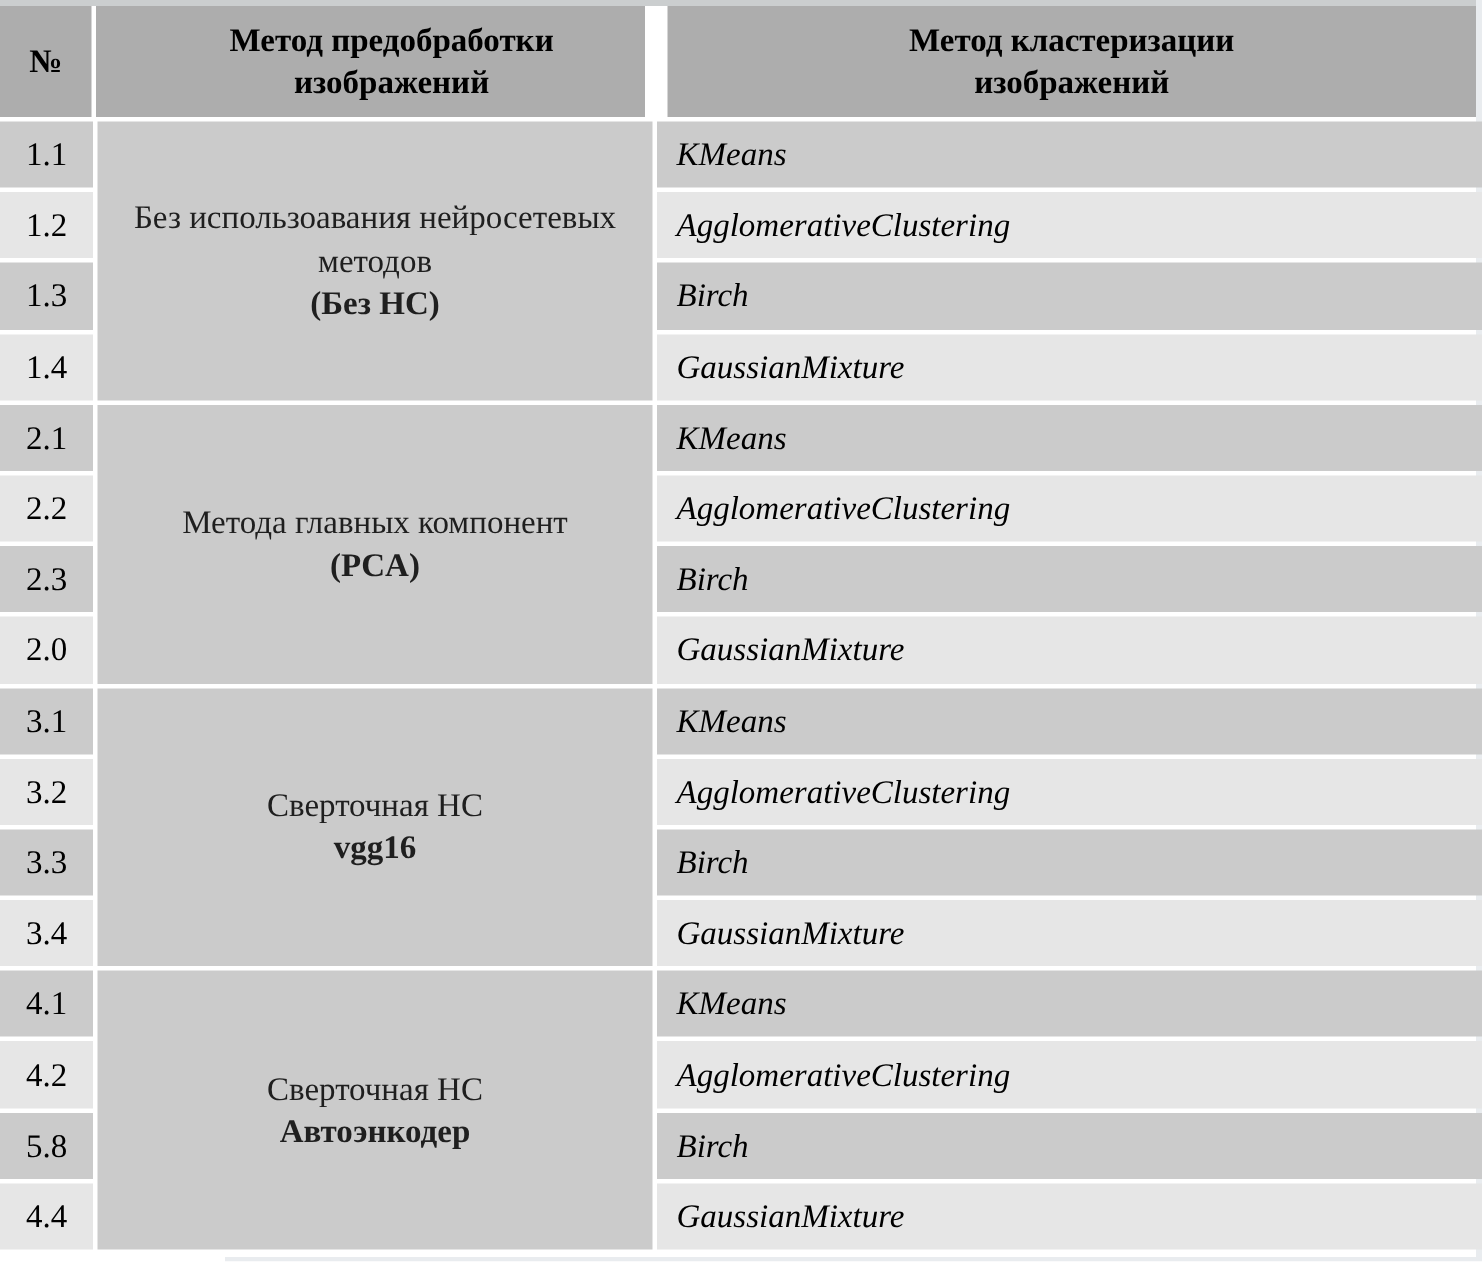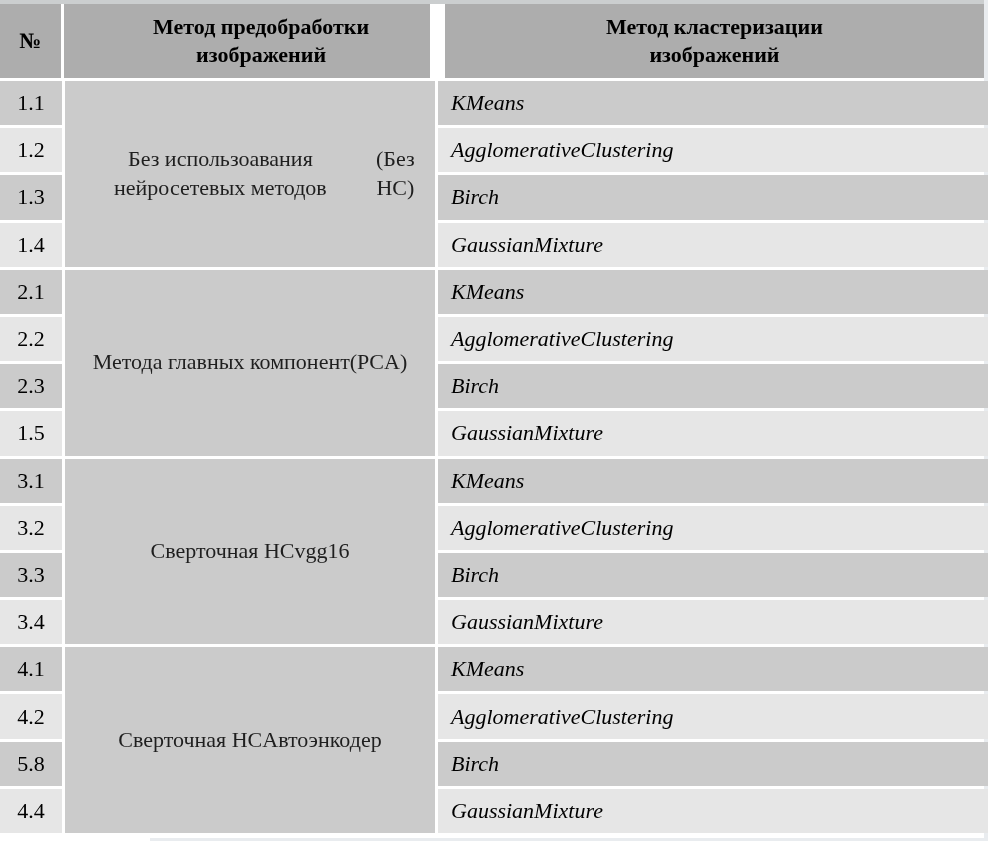--- a/index.html
+++ b/index.html
@@ -47,27 +47,27 @@
   .tbody { display: flex; gap: 3px; }
   .col { display: flex; flex-direction: column; gap: 3px; }
   .num {
     width: 62px; height: 44.2px;
     display: flex; align-items: center; justify-content: center;
     font-size: 22px;
   }
   .group {
     width: 370px; height: 185.8px;
     background: var(--group_bg);
-    display: flex; justify-content: center; align-items: center;
+    display: flex; flex-direction: column; justify-content: center; align-items: center;
     text-align: center; font-size: 22px; line-height: 1.3;
     color: var(--group_text_color);
     padding: 0 10px;
   }
   .group .glabel { display: block; }
-  .group .gbold { display: block; font-weight: normal; }
+  .group .gbold { display: block; font-weight: bold; }
   .method {
     width: 596px; height: 44.2px;
     display: flex; align-items: center;
     padding-left: 13px; font-size: 22px; font-style: italic;
   }
   .dark { background: var(--row_dark); }
   .light { background: var(--row_light); }
 </style>
 </head>
 <body>
@@ -93,21 +93,21 @@
   <div class="tbody">
 
     <div class="col">
       <div class="cell num dark">1.1</div>
       <div class="cell num light">1.2</div>
       <div class="cell num dark">1.3</div>
       <div class="cell num light">1.4</div>
       <div class="cell num dark">2.1</div>
       <div class="cell num light">2.2</div>
       <div class="cell num dark">2.3</div>
-      <div class="cell num light">1.5</div>
+      <div class="cell num light">2.0</div>
       <div class="cell num dark">3.1</div>
       <div class="cell num light">3.2</div>
       <div class="cell num dark">3.3</div>
       <div class="cell num light">3.4</div>
       <div class="cell num dark">4.1</div>
       <div class="cell num light">4.2</div>
       <div class="cell num dark">5.8</div>
       <div class="cell num light">4.4</div>
     </div>
 

